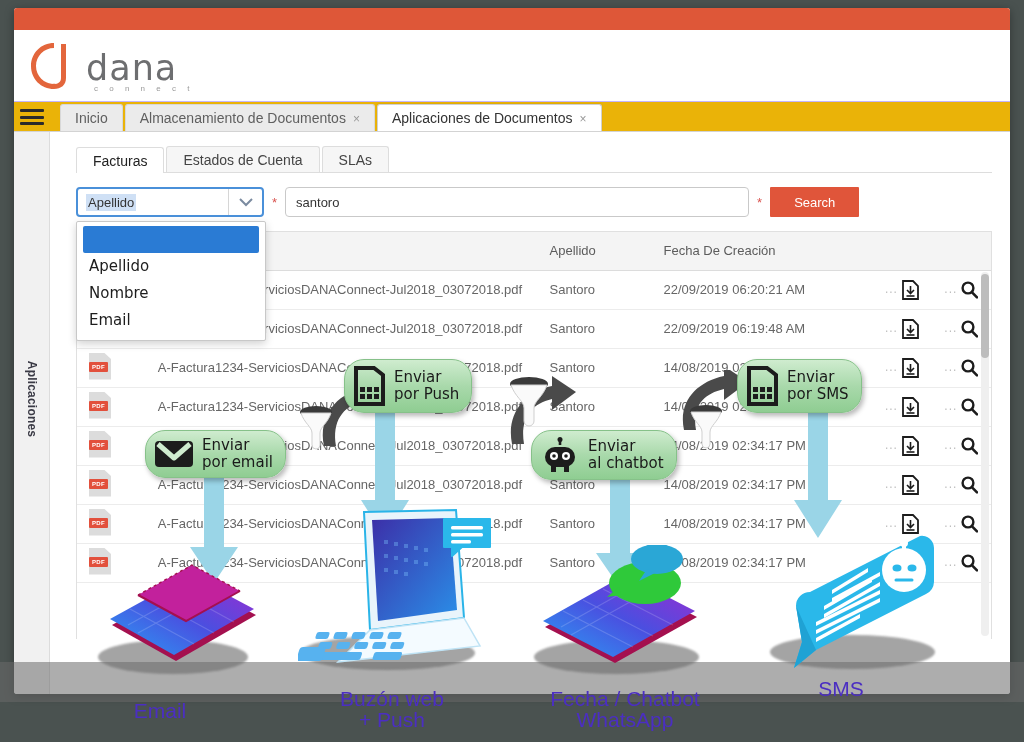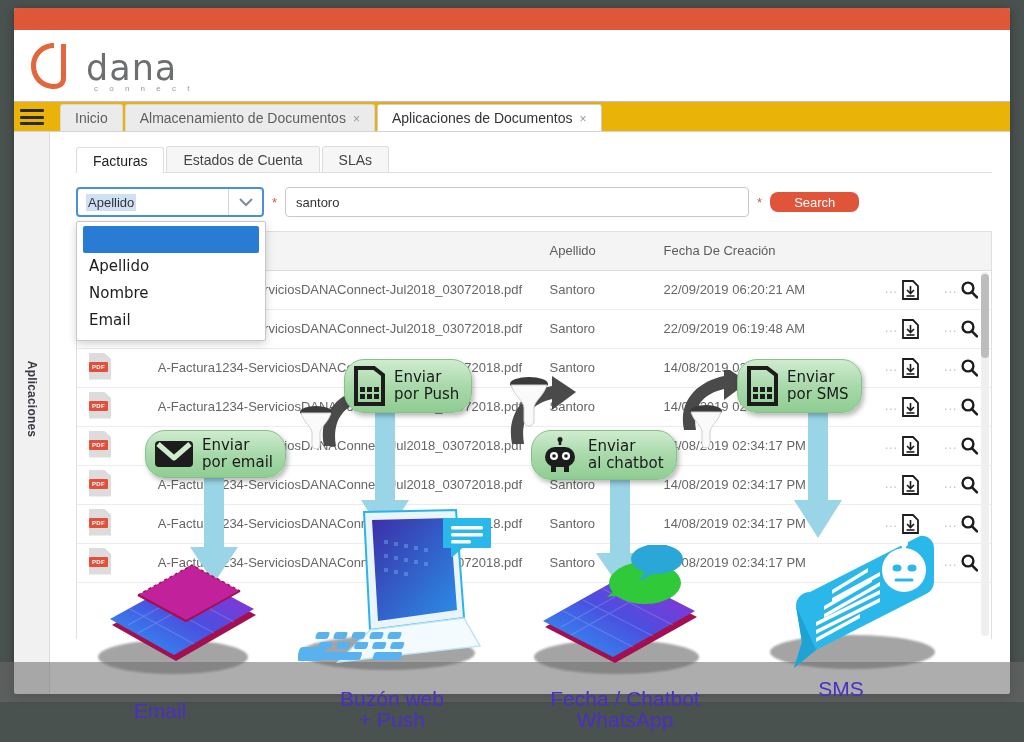--- a/index.html
+++ b/index.html
@@ -187,22 +187,22 @@
     border-radius: 4px;
     padding: 0 10px;
     font-size: 13px; color: #333;
     font-family: "Liberation Sans", sans-serif;
     background: #fff;
   }
   #searchbtn {
     background: #e0553a;
     color: #fff;
     border: none;
-    border-radius: 8px;
-    height: 20px;
+    border-radius: 1px;
+    height: 30px;
     padding: 0 24px;
     font-size: 13px;
     cursor: pointer;
     font-family: "Liberation Sans", sans-serif;
   }
 
   
   #tablewrap {
     margin-top: 14px;
     border: 1px solid #e0e0e0;

